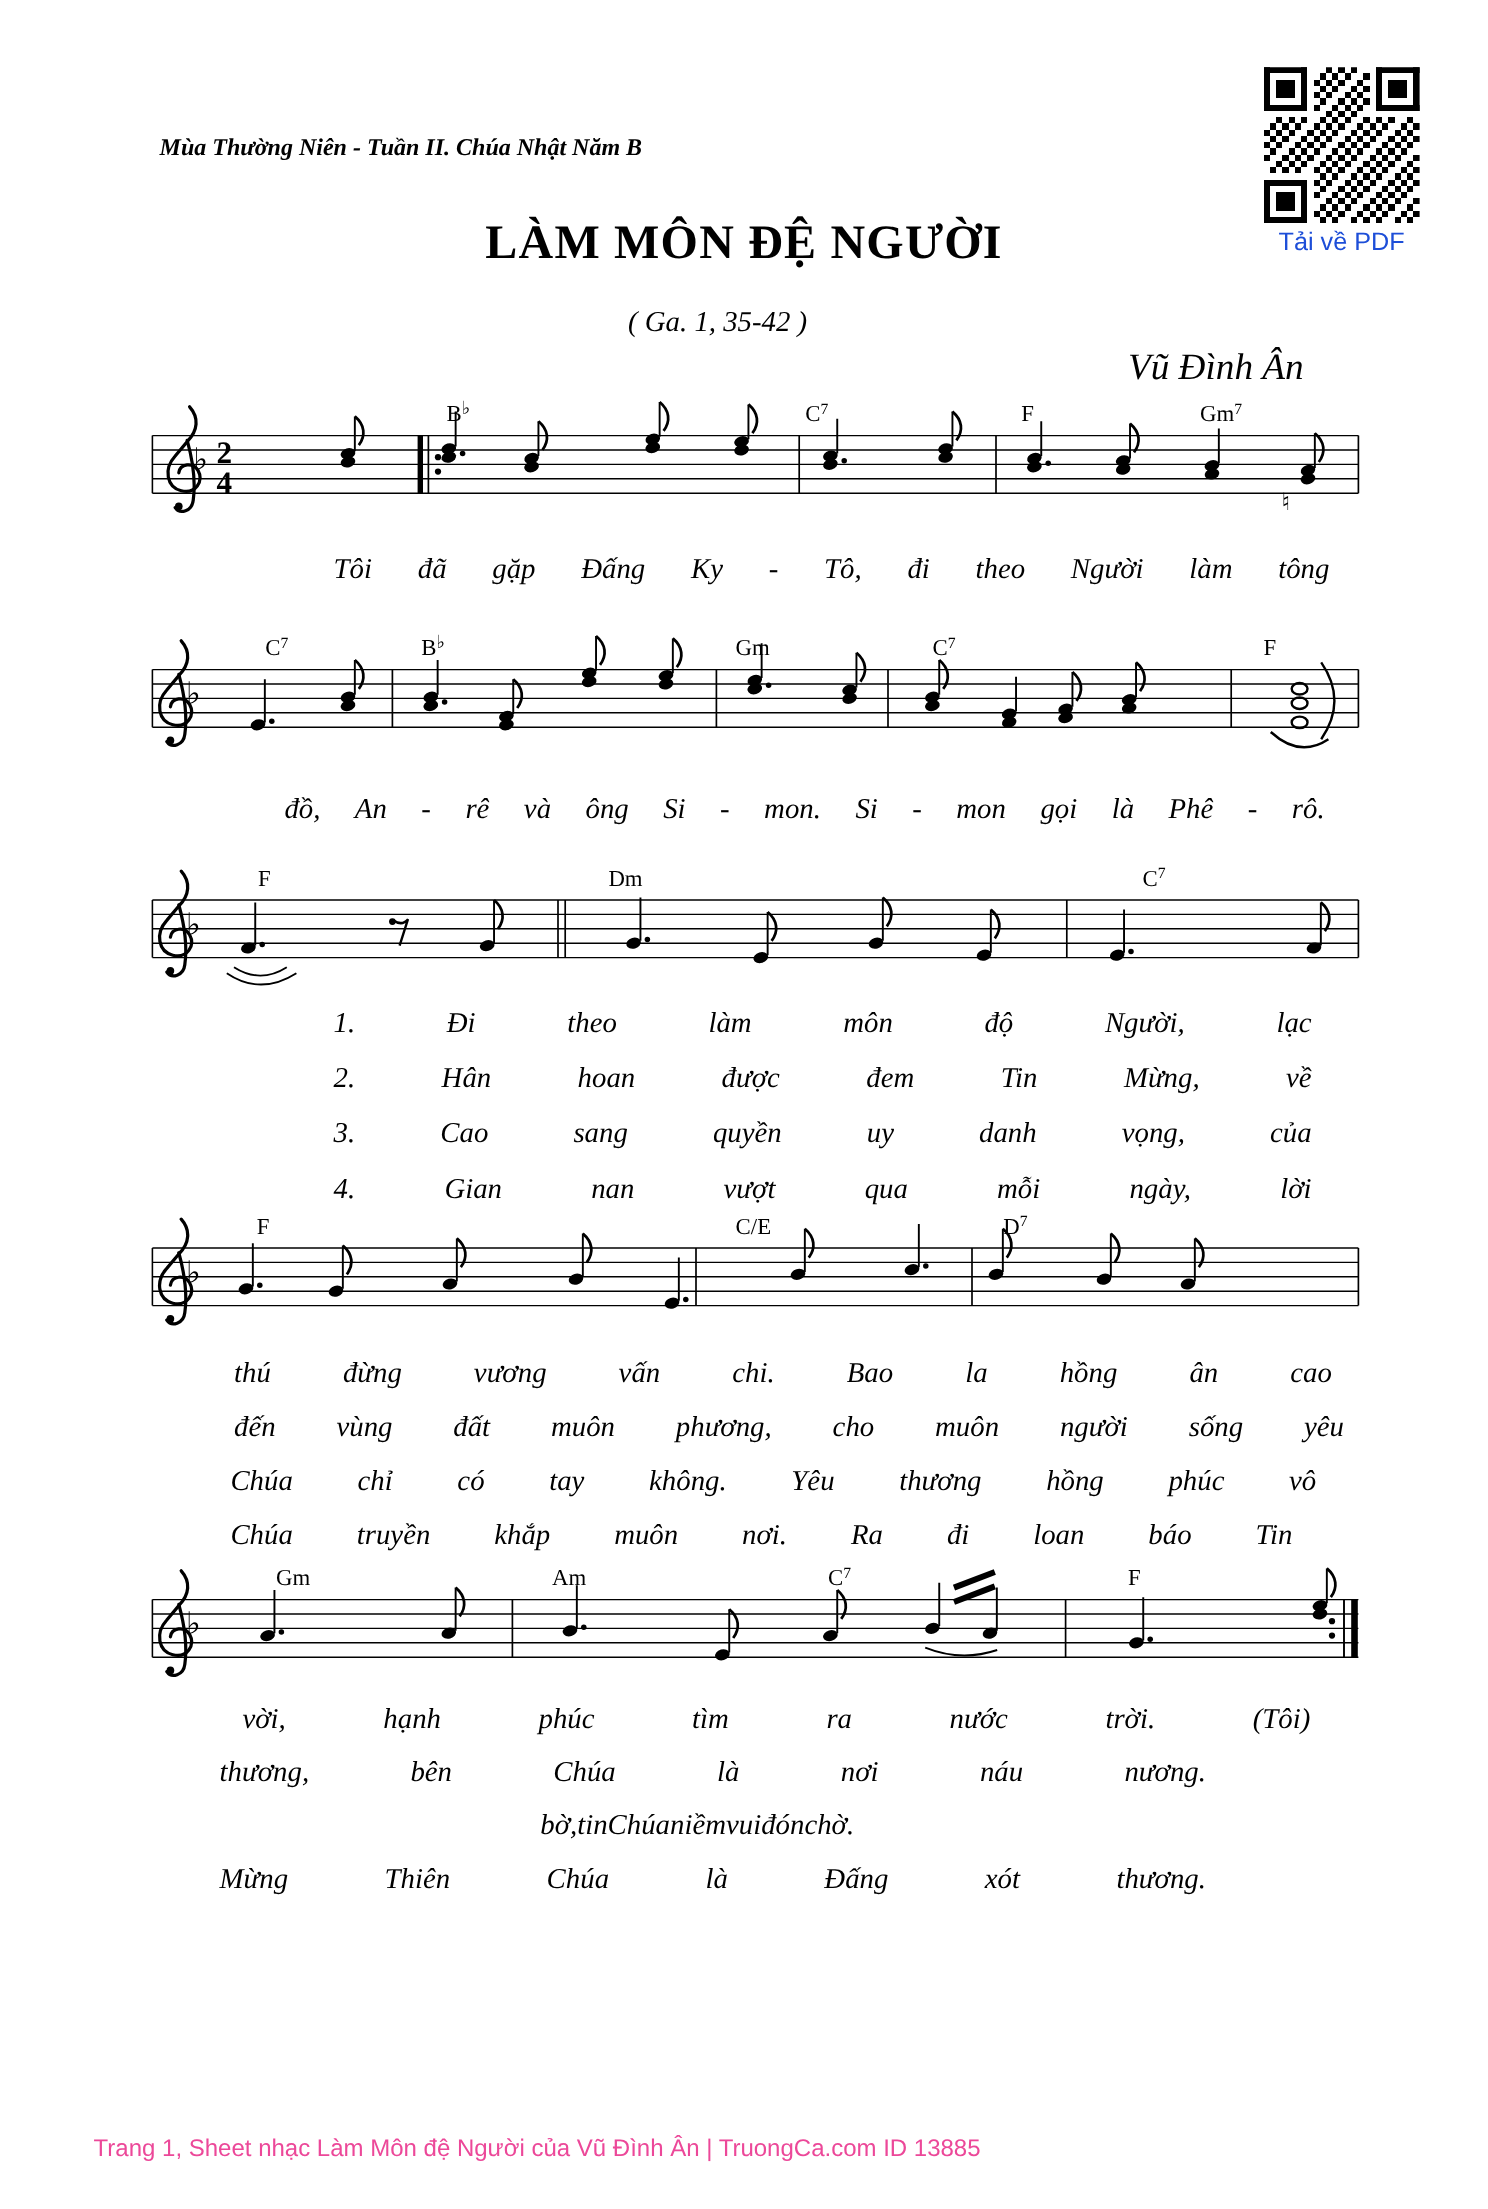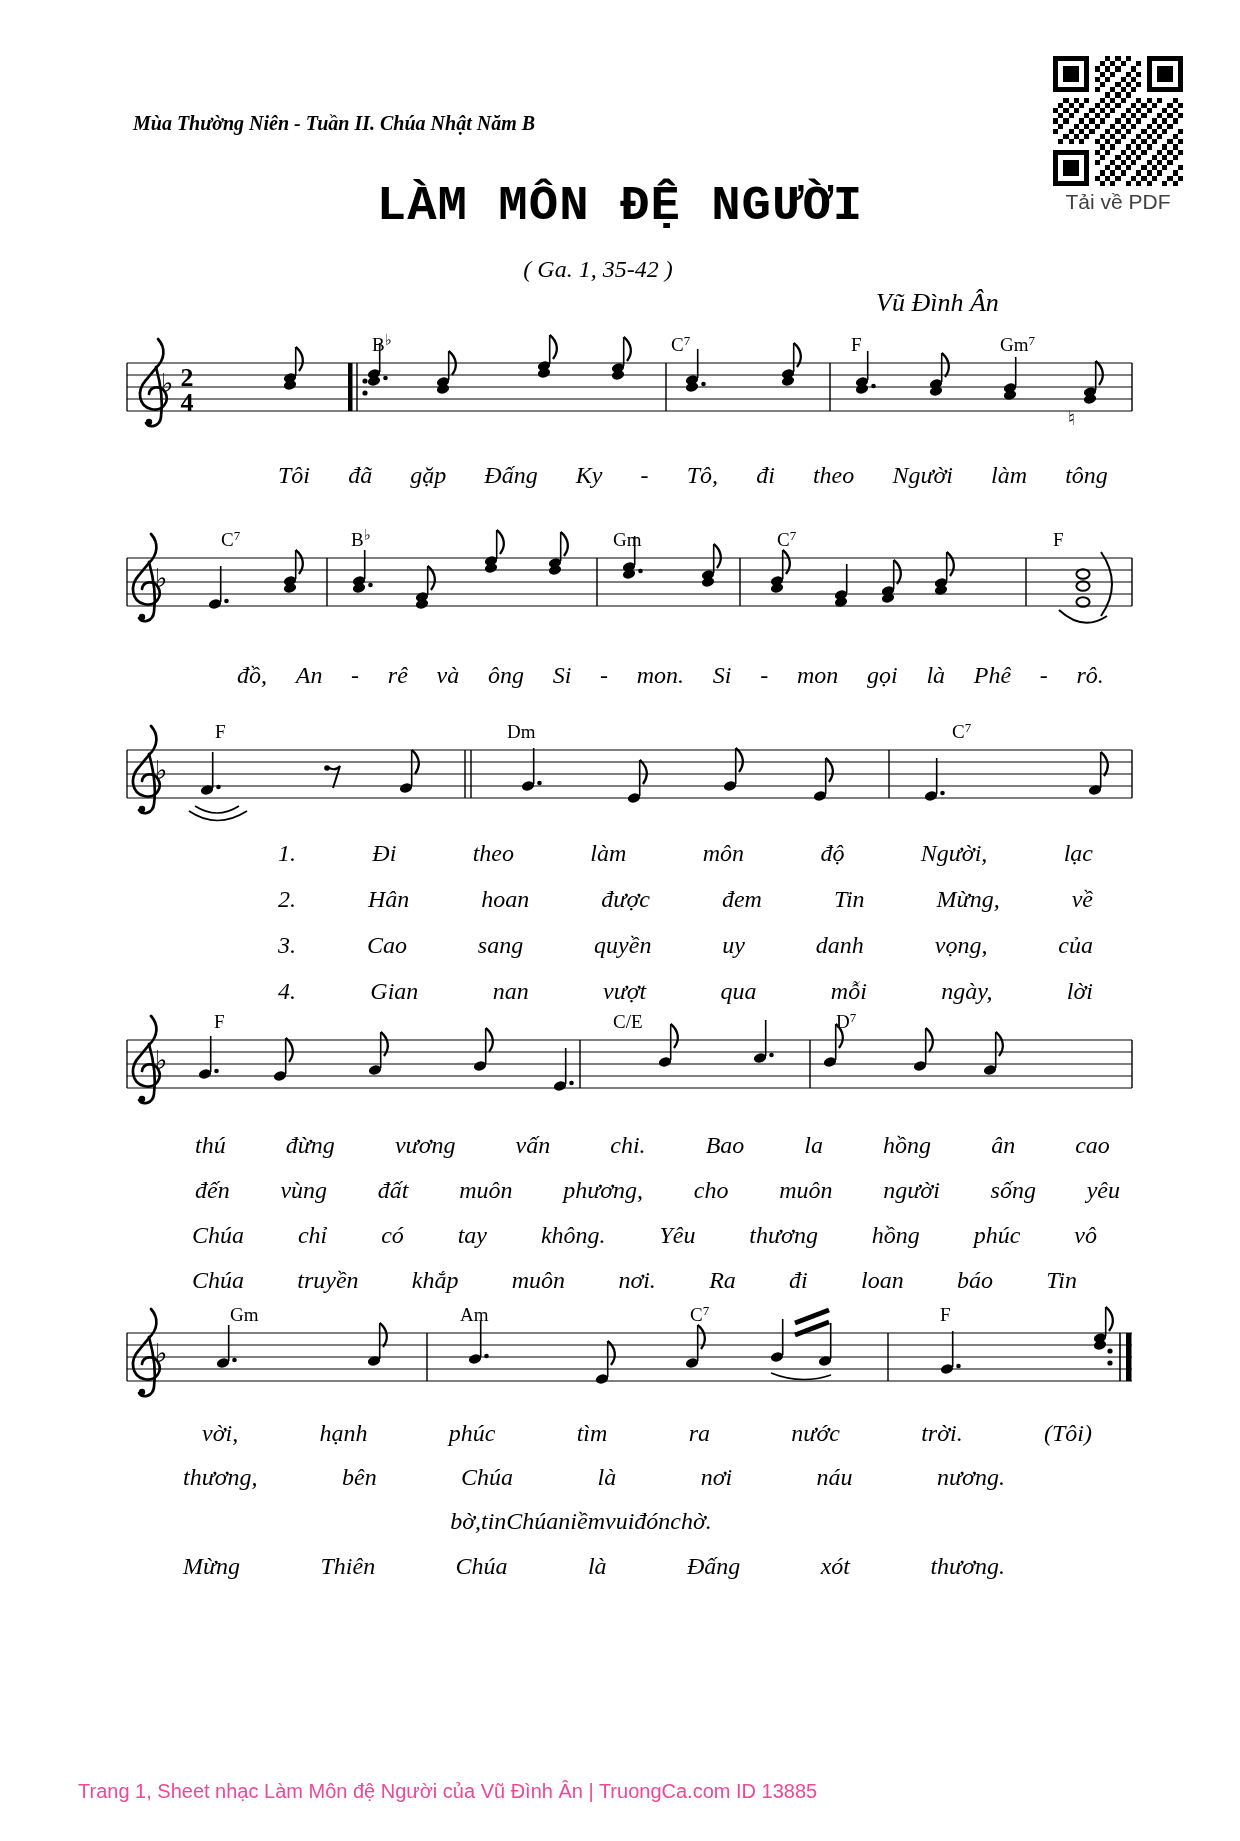--- a/index.html
+++ b/index.html
@@ -1,25 +1,25 @@
 <!DOCTYPE html>
 <html><head>
 <meta charset="utf-8">
 <style>
   html,body{margin:0;padding:0;}
   body{width:1240px;height:1841px;position:relative;background:#fff;color:#000;
        font-family:"Liberation Serif","DejaVu Serif",serif;overflow:hidden;}
   .abs{position:absolute;}
   #kicker{left:133px;top:112px;font-size:20px;font-weight:bold;font-style:italic;white-space:nowrap;}
-  #title{left:0;top:178px;width:1240px;text-align:center;font-size:49px;font-weight:bold;letter-spacing:1px;font-family:Liberation Mono, monospace;}
+  #title{left:0;top:178px;width:1240px;text-align:center;font-size:40px;font-weight:bold;letter-spacing:1px;}
   #subtitle{left:0;top:256px;width:1196px;text-align:center;font-size:24px;font-style:italic;}
-  #composer{left:876px;top:288px;font-size:26px;font-style:italic;white-space:nowrap;}
+  #composer{left:940px;top:288px;font-size:31px;font-style:italic;white-space:nowrap;}
   #qrwrap{left:1053px;top:56px;width:130px;}
   #qrlabel{left:1028px;top:190px;width:180px;text-align:center;font-size:21px;
-           font-family:"Liberation Sans","DejaVu Sans",sans-serif;color:#404040;}
+           font-family:"Liberation Sans","DejaVu Sans",sans-serif;color:#1d4ed8;}
   #footer{left:78px;top:1780px;font-size:20px;color:#ec4899;white-space:nowrap;
           font-family:"Liberation Sans","DejaVu Sans",sans-serif;}
   .lyrics{position:absolute;display:flex;justify-content:space-between;
           font-style:italic;font-size:24px;white-space:nowrap;line-height:1.1;}
   .staff{position:absolute;}
   svg text{font-family:"Liberation Serif","DejaVu Serif",serif;}
   svg text.mglyph{font-family:"DejaVu Sans",sans-serif;}
 </style>
 </head>
 <body>

